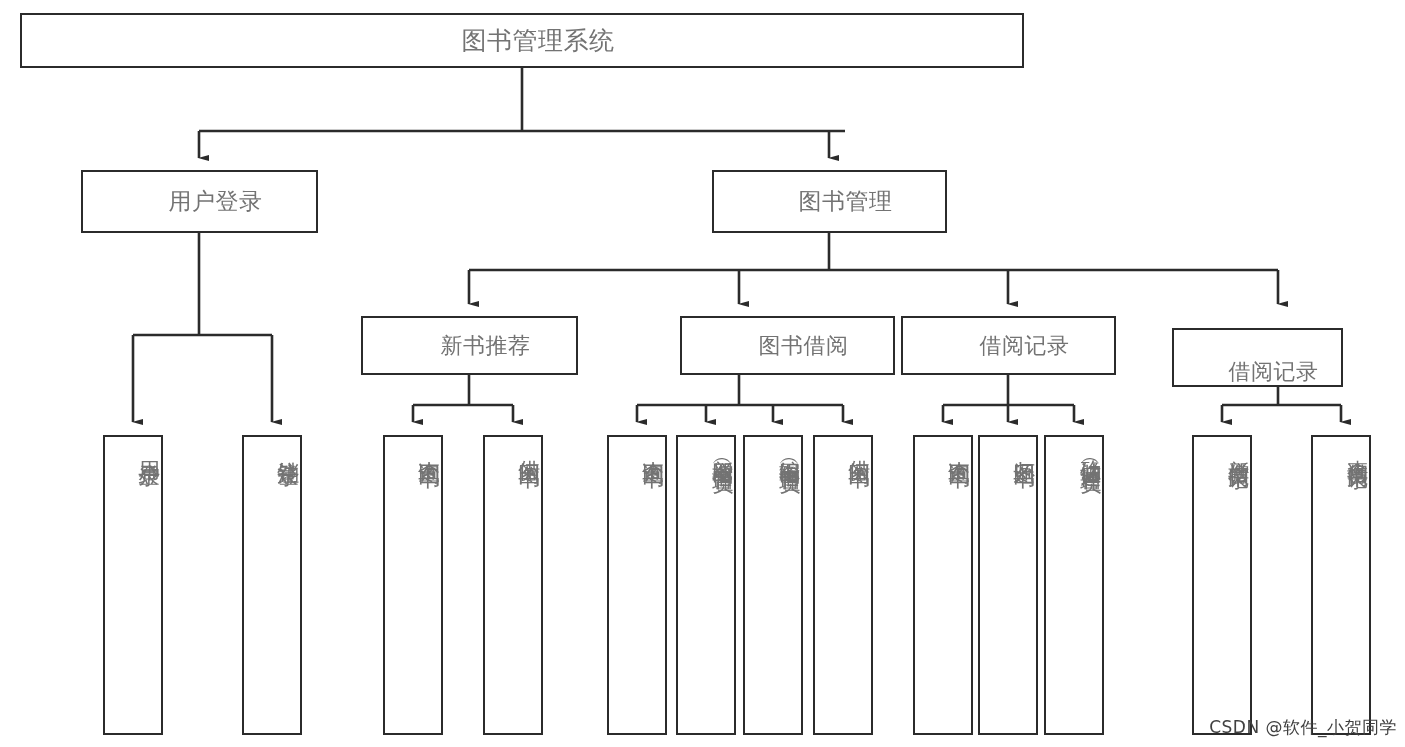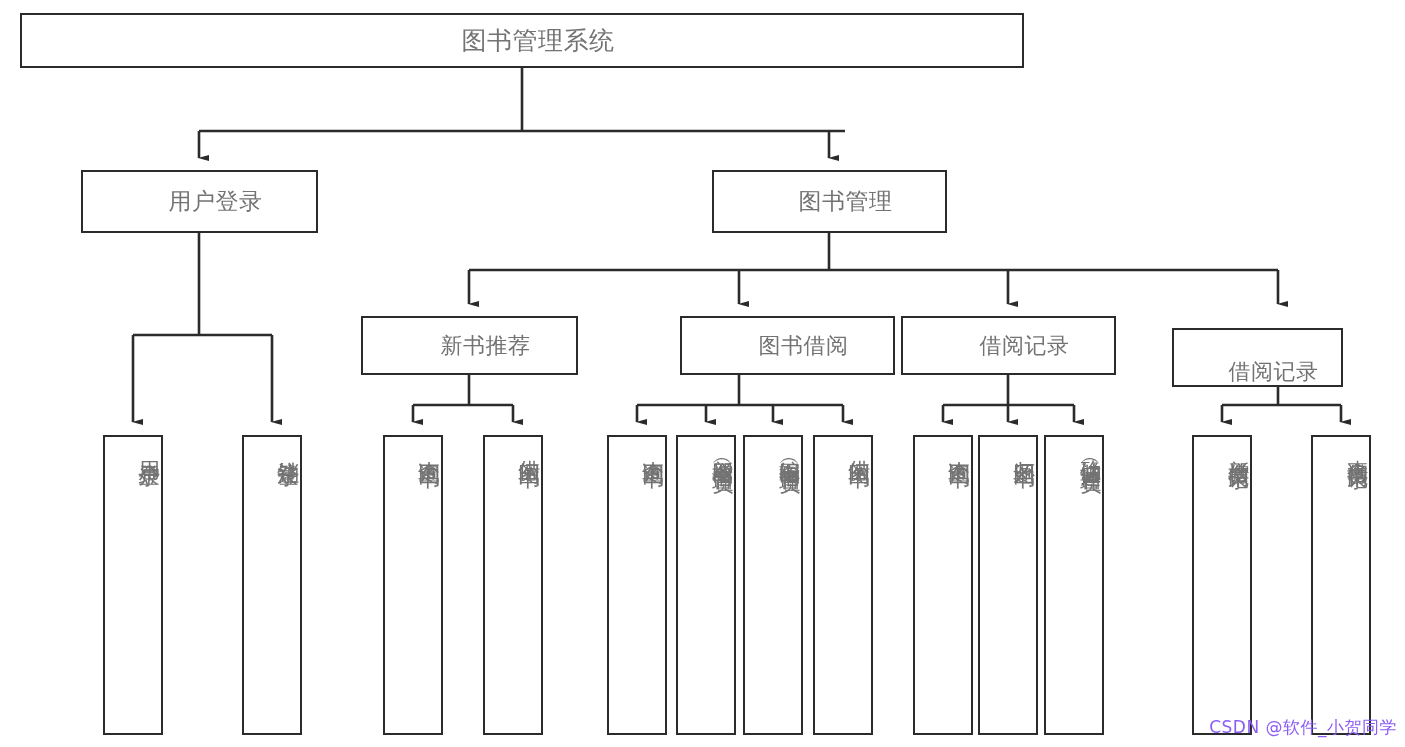--- a/index.html
+++ b/index.html
@@ -65,21 +65,21 @@
     line-height: 1.12;
     letter-spacing: 2px;
     white-space: nowrap;
   }
   .node.leaf.tall .lbl { font-size: 21px; }
   .watermark {
     position: absolute;
     right: 8px;
     bottom: 8px;
     font-size: 17px;
-    color: #8b5cf6;
+    color: #404040;
     letter-spacing: 0.5px;
     z-index: 5;
     white-space: nowrap;
   }
 </style>
 </head>
 <body>
 
 <div id="canvas">
 

